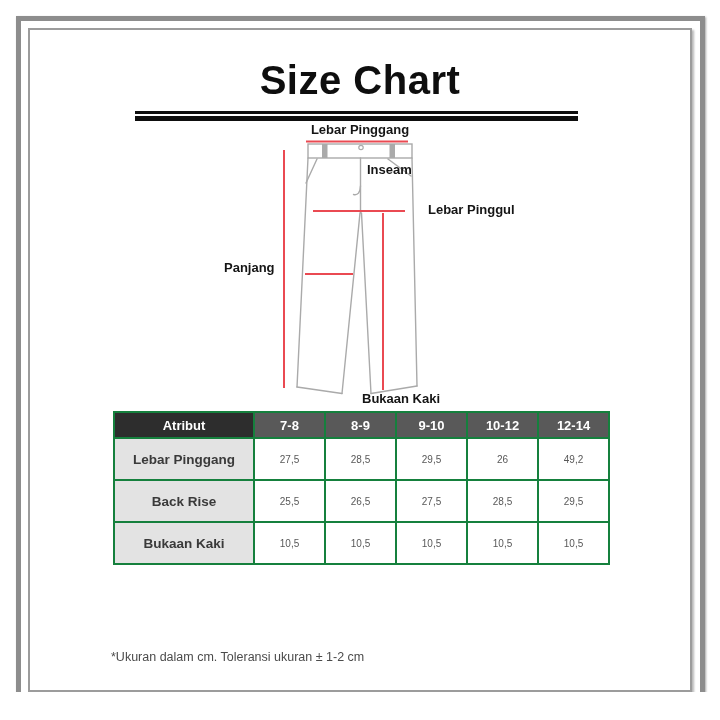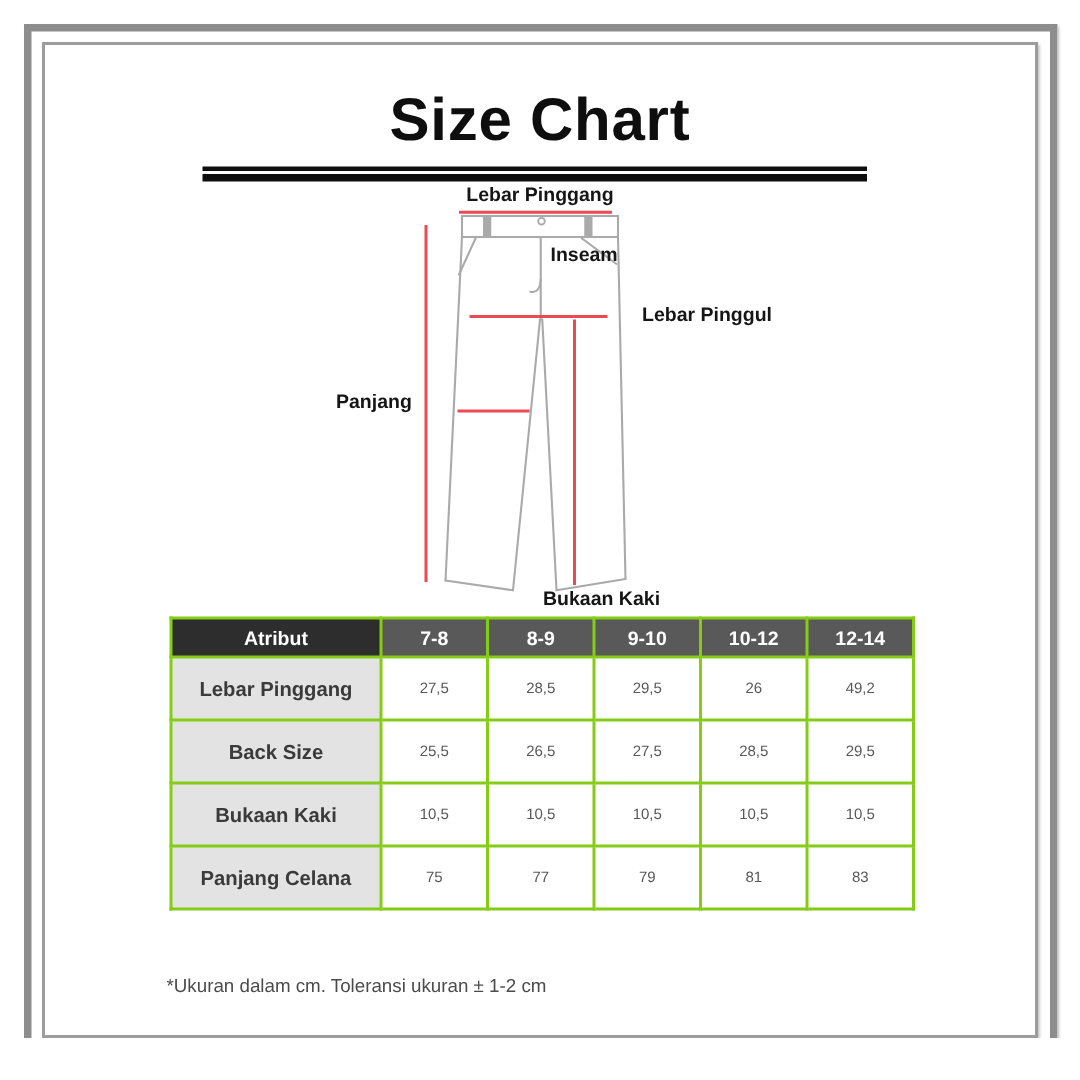--- a/index.html
+++ b/index.html
@@ -31,21 +31,21 @@
   .lbl-waist       { left:280px; top:122px; width:160px; text-align:center; }
   .lbl-inseam      { left:367px; top:162px; }
   .lbl-hip         { left:416px; top:202px;margin-left:12px; }
   .lbl-length      { left:224px; top:260px; }
   .lbl-leg-opening { left:362px; top:391px; }
 
   
   .size-table { position:absolute; left:113px; top:411px; border-collapse:collapse; table-layout:fixed; }
   .size-table col.c0 { width:140px; }
   .size-table col.cn { width:71px; }
-  .size-table th, .size-table td { border:2px solid #84cc16; text-align:center; vertical-align:middle; }
+  .size-table th, .size-table td { border:2px solid #15803d; text-align:center; vertical-align:middle; }
   .size-table th { height:26px; font-size:13px; font-weight:bold; color:#ffffff; }
   .size-table th.attr-h { background:#2d2d2d; }
   .size-table th.size-h { background:#595959; }
   .size-table td { height:42px; }
   .size-table td.attr-c { background:#e3e3e3; font-size:13.5px; font-weight:bold; color:#3a3a3a; }
   .size-table td.val-c  { background:#ffffff; font-size:10px; color:#585858; }
 
   .footnote { position:absolute; left:111px; top:650px; font-size:12.5px; color:#4b4b4b; }
 </style>
 </head>
@@ -113,41 +113,33 @@
     <tbody>
       <tr>
         <td class="attr-c">Lebar Pinggang</td>
         <td class="val-c">27,5</td>
         <td class="val-c">28,5</td>
         <td class="val-c">29,5</td>
         <td class="val-c">26</td>
         <td class="val-c">49,2</td>
       </tr>
       <tr>
-        <td class="attr-c">Back Size</td>
+        <td class="attr-c">Back Rise</td>
         <td class="val-c">25,5</td>
         <td class="val-c">26,5</td>
         <td class="val-c">27,5</td>
         <td class="val-c">28,5</td>
         <td class="val-c">29,5</td>
       </tr>
       <tr>
         <td class="attr-c">Bukaan Kaki</td>
         <td class="val-c">10,5</td>
         <td class="val-c">10,5</td>
         <td class="val-c">10,5</td>
         <td class="val-c">10,5</td>
         <td class="val-c">10,5</td>
       </tr>
-      <tr>
-        <td class="attr-c">Panjang Celana</td>
-        <td class="val-c">75</td>
-        <td class="val-c">77</td>
-        <td class="val-c">79</td>
-        <td class="val-c">81</td>
-        <td class="val-c">83</td>
-      </tr>
     </tbody>
   </table>
 
   <div class="footnote">*Ukuran dalam cm. Toleransi ukuran ± 1-2 cm</div>
 
 </div>
 
 </body></html>

